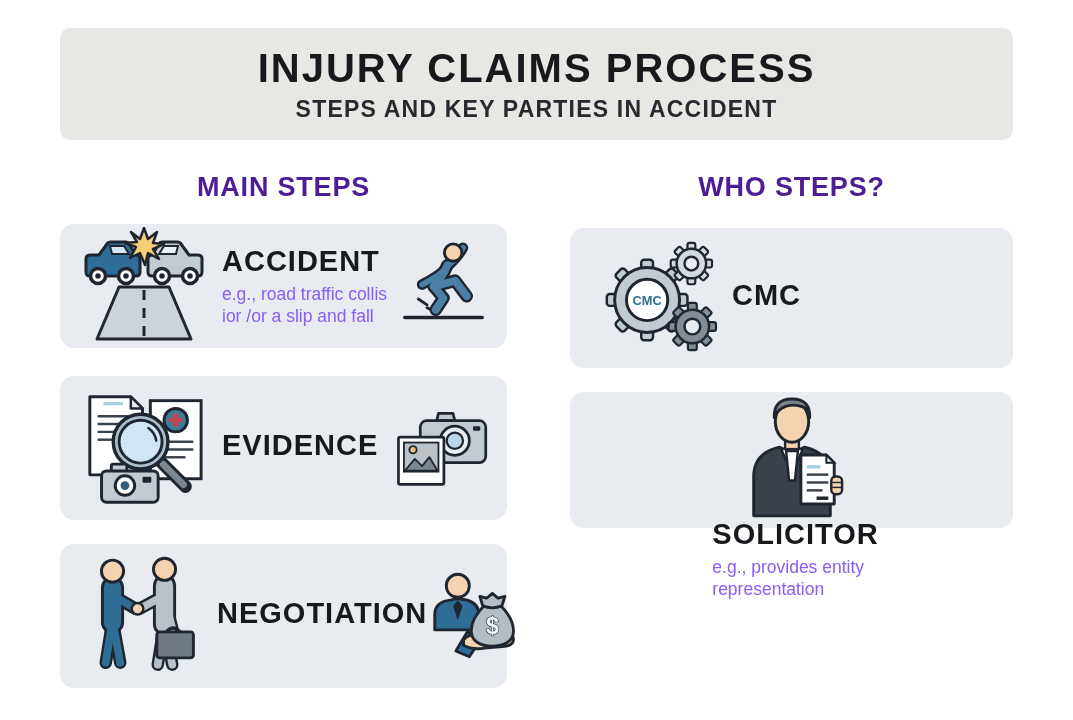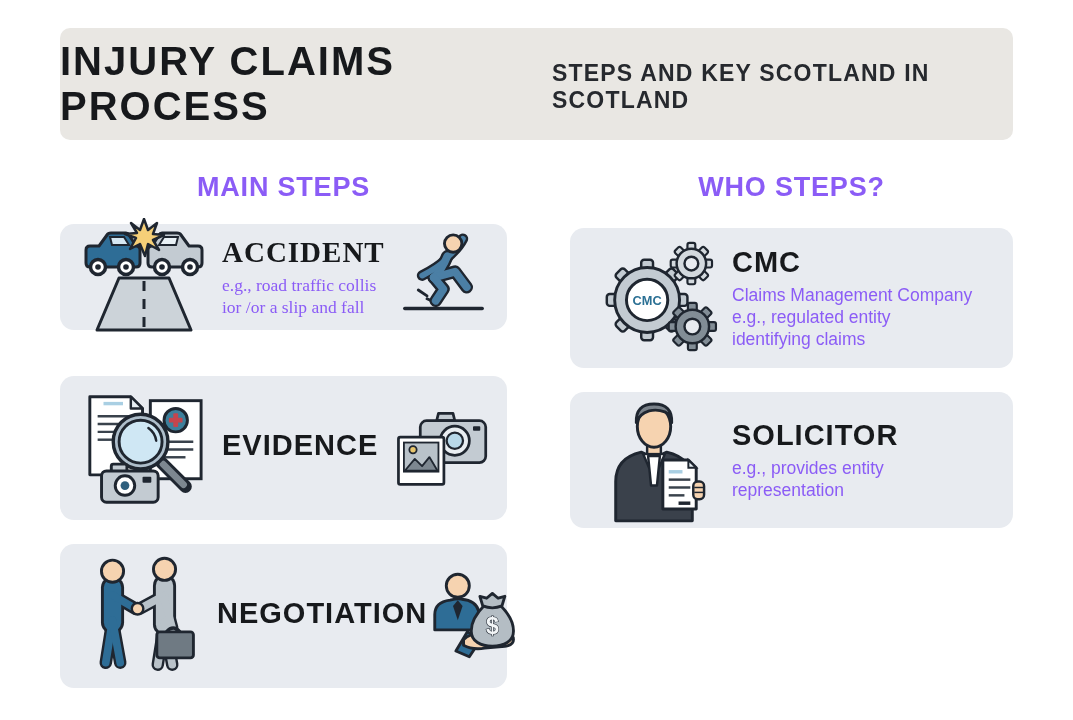--- a/index.html
+++ b/index.html
@@ -3,56 +3,56 @@
 <meta charset="utf-8">
 <style>
   html,body { margin:0; padding:0; background:#ffffff; }
   .canvas {
     position:relative; width:1073px; height:720px; background:#ffffff;
     font-family:"Liberation Sans", sans-serif; overflow:hidden;
   }
   .header {
     position:absolute; left:60px; top:28px; width:953px; height:112px;
     background:#e9e7e3; border-radius:10px;
-    display:flex; align-items:center; justify-content:center;
+    display:flex; flex-direction:column; align-items:center; justify-content:center;
   }
   .title { font-size:40px; font-weight:700; letter-spacing:2px; color:#17191c; }
   .subtitle { font-size:23px; font-weight:600; letter-spacing:1.2px; color:#26292e; margin-top:5px; }
   .col-heading {
     position:absolute; top:172px; font-size:27px; font-weight:700;
-    letter-spacing:0.8px; color:#8b5cf6; text-align:center;
+    letter-spacing:0.8px; color:#4c1d95; text-align:center;
   }
   .col-heading.left  { left:60px;  width:447px; }
   .col-heading.right { left:570px; width:443px; }
   .card {
     position:absolute; background:#e8ebf0; border-radius:14px;
     display:flex; align-items:center; box-sizing:border-box; padding:0 14px;
   }
-  .card.accident    { left:60px;  top:224px; width:447px; height:106px;font-family:Liberation Serif, serif; }
+  .card.accident    { left:60px;  top:224px; width:447px; height:124px; }
   .card.evidence    { left:60px;  top:376px; width:447px; height:144px; }
   .card.negotiation { left:60px;  top:544px; width:447px; height:144px;padding-left:9px; }
   .card.cmc         { left:570px; top:228px; width:443px; height:140px; }
-  .card.solicitor   { left:570px; top:392px; width:443px; height:136px; }
+  .card.solicitor   { left:570px; top:392px; width:443px; height:136px;flex-direction:column; }
   .icon-box { flex:0 0 auto; display:flex; align-items:center; justify-content:center; }
   .icon-box.main { width:140px; }
   .icon-box.side { width:100px; }
   .text-box { flex:1 1 auto; padding-left:8px; }
   .step-title { font-size:29px; font-weight:700; letter-spacing:1px; color:#17191c; margin-bottom:5px; }
   .desc { font-size:17.5px; color:#8b5cf6; line-height:1.26; white-space:pre-line; }
   svg { display:block; }
   .svg-label { font-family:"Liberation Sans", sans-serif; font-weight:bold; }
 </style>
 </head>
 <body>
 
 <div class="canvas">
 
   <div class="header">
     <div class="title">INJURY CLAIMS PROCESS</div>
-    <div class="subtitle">STEPS AND KEY SCOTLAND IN SCOTLAND</div>
+    <div class="subtitle">STEPS AND KEY PARTIES IN ACCIDENT</div>
   </div>
 
   <div class="col-heading left">MAIN STEPS</div>
   <div class="col-heading right">WHO STEPS?</div>
 
   <div class="card accident">
     <div class="icon-box main">
       <svg width="132" height="118" viewBox="0 0 130 118">
         <path d="M40,60 L90,60 L112,112 L18,112 Z" fill="#ccd3d9" stroke="#1f2630" stroke-width="3" stroke-linejoin="round"></path>
         <line x1="65" y1="63" x2="65" y2="112" stroke="#1f2630" stroke-width="3" stroke-dasharray="10 8"></line>
@@ -223,23 +223,20 @@
           <rect x="-4.5" y="-24" width="9" height="48" rx="2" transform="rotate(45)" fill="#828d96" stroke="#1f2630" stroke-width="2.2"></rect>
           <rect x="-4.5" y="-24" width="9" height="48" rx="2" transform="rotate(90)" fill="#828d96" stroke="#1f2630" stroke-width="2.2"></rect>
           <rect x="-4.5" y="-24" width="9" height="48" rx="2" transform="rotate(135)" fill="#828d96" stroke="#1f2630" stroke-width="2.2"></rect>
           <circle cx="0" cy="0" r="17" fill="#828d96" stroke="#1f2630" stroke-width="2.5"></circle>
           <circle cx="0" cy="0" r="8" fill="#e8ebf0" stroke="#1f2630" stroke-width="2.5"></circle>
         </g>
       </svg>
     </div>
     <div class="text-box">
       <div class="step-title">CMC</div>
-      <div class="desc">Claims Management Company
-e.g., regulated entity
-identifying claims</div>
     </div>
   </div>
 
   <div class="card solicitor">
     <div class="icon-box main">
       <svg width="108" height="126" viewBox="0 0 110 128">
         <path d="M16,126 L16,86 Q16,62 42,56 L55,62 L68,56 Q94,62 94,86 L94,126 Z" fill="#3a414b" stroke="#1f2630" stroke-width="3" stroke-linejoin="round"></path>
         <rect x="48" y="44" width="14" height="14" fill="#f6d3b0" stroke="#1f2630" stroke-width="2.5"></rect>
         <ellipse cx="55" cy="30" rx="17" ry="21" fill="#f6d3b0" stroke="#1f2630" stroke-width="3"></ellipse>
         <path d="M37,26 Q36,7 55,7 Q74,7 73,26 Q73,18 66,15 Q58,12 50,14 Q40,17 37,26 Z" fill="#7a828a" stroke="#1f2630" stroke-width="3" stroke-linejoin="round"></path>

